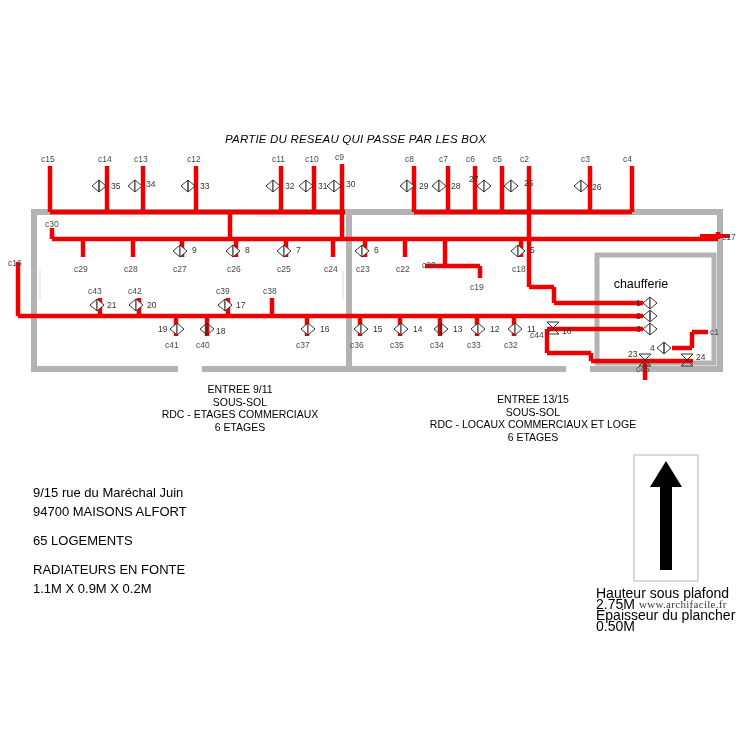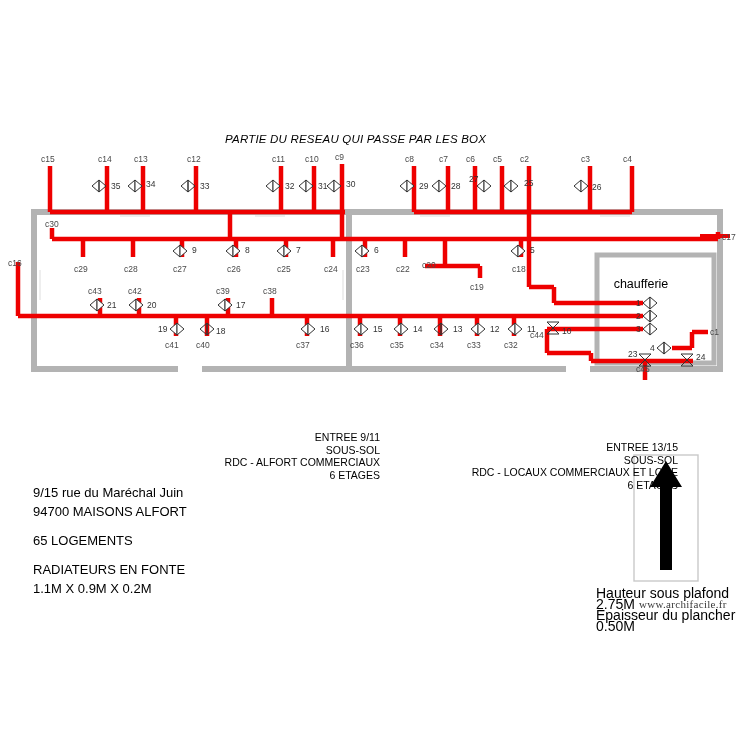--- a/index.html
+++ b/index.html
@@ -9,21 +9,21 @@
     font-family:"Liberation Sans", sans-serif;
     overflow:hidden;
     position:relative;
   }
   #plan{position:absolute;left:0;top:0;width:750px;height:750px;}
   .txt{position:absolute;color:#000;white-space:pre;font-style:italic;}
   #title-main{
     left:225px;top:133px;font-size:11.5px;letter-spacing:.2px;
   }
   .entree-block{
-    position:absolute;text-align:right;font-size:10.5px;line-height:12.5px;color:#000;margin-top:48px;
+    position:absolute;text-align:center;font-size:10.5px;line-height:12.5px;color:#000;
   }
   #entree-left{left:100px;top:383px;width:280px;}
   #entree-right{left:388px;top:393px;width:290px;}
   #addr-block{
     position:absolute;left:33px;top:483px;font-size:13px;line-height:19px;color:#000;
   }
   #addr-block .gap{display:block;height:10px;}
   #arrow-caption{
     position:absolute;left:572px;top:588px;font-size:14px;line-height:11px;color:#000;
     text-align:left;
@@ -370,21 +370,21 @@
     <rect x="634" y="455" width="64" height="126" fill="none" stroke="#c9c9c9" stroke-width="1.4"></rect>
     <path d="M660,570 L660,487 L650,487 L666,461 L682,487 L672,487 L672,570 Z" fill="#000000" stroke="none"></path>
   </g>
 </svg>
 
 <div class="txt" id="title-main">PARTIE DU RESEAU QUI PASSE PAR LES BOX</div>
 
 <div class="entree-block" id="entree-left">
   <div>ENTREE 9/11</div>
   <div>SOUS-SOL</div>
-  <div>RDC - ALFORT COMMERCIAUX</div>
+  <div>RDC - ETAGES COMMERCIAUX</div>
   <div>6 ETAGES</div>
 </div>
 
 <div class="entree-block" id="entree-right">
   <div>ENTREE 13/15</div>
   <div>SOUS-SOL</div>
   <div>RDC - LOCAUX COMMERCIAUX ET LOGE</div>
   <div>6 ETAGES</div>
 </div>
 

